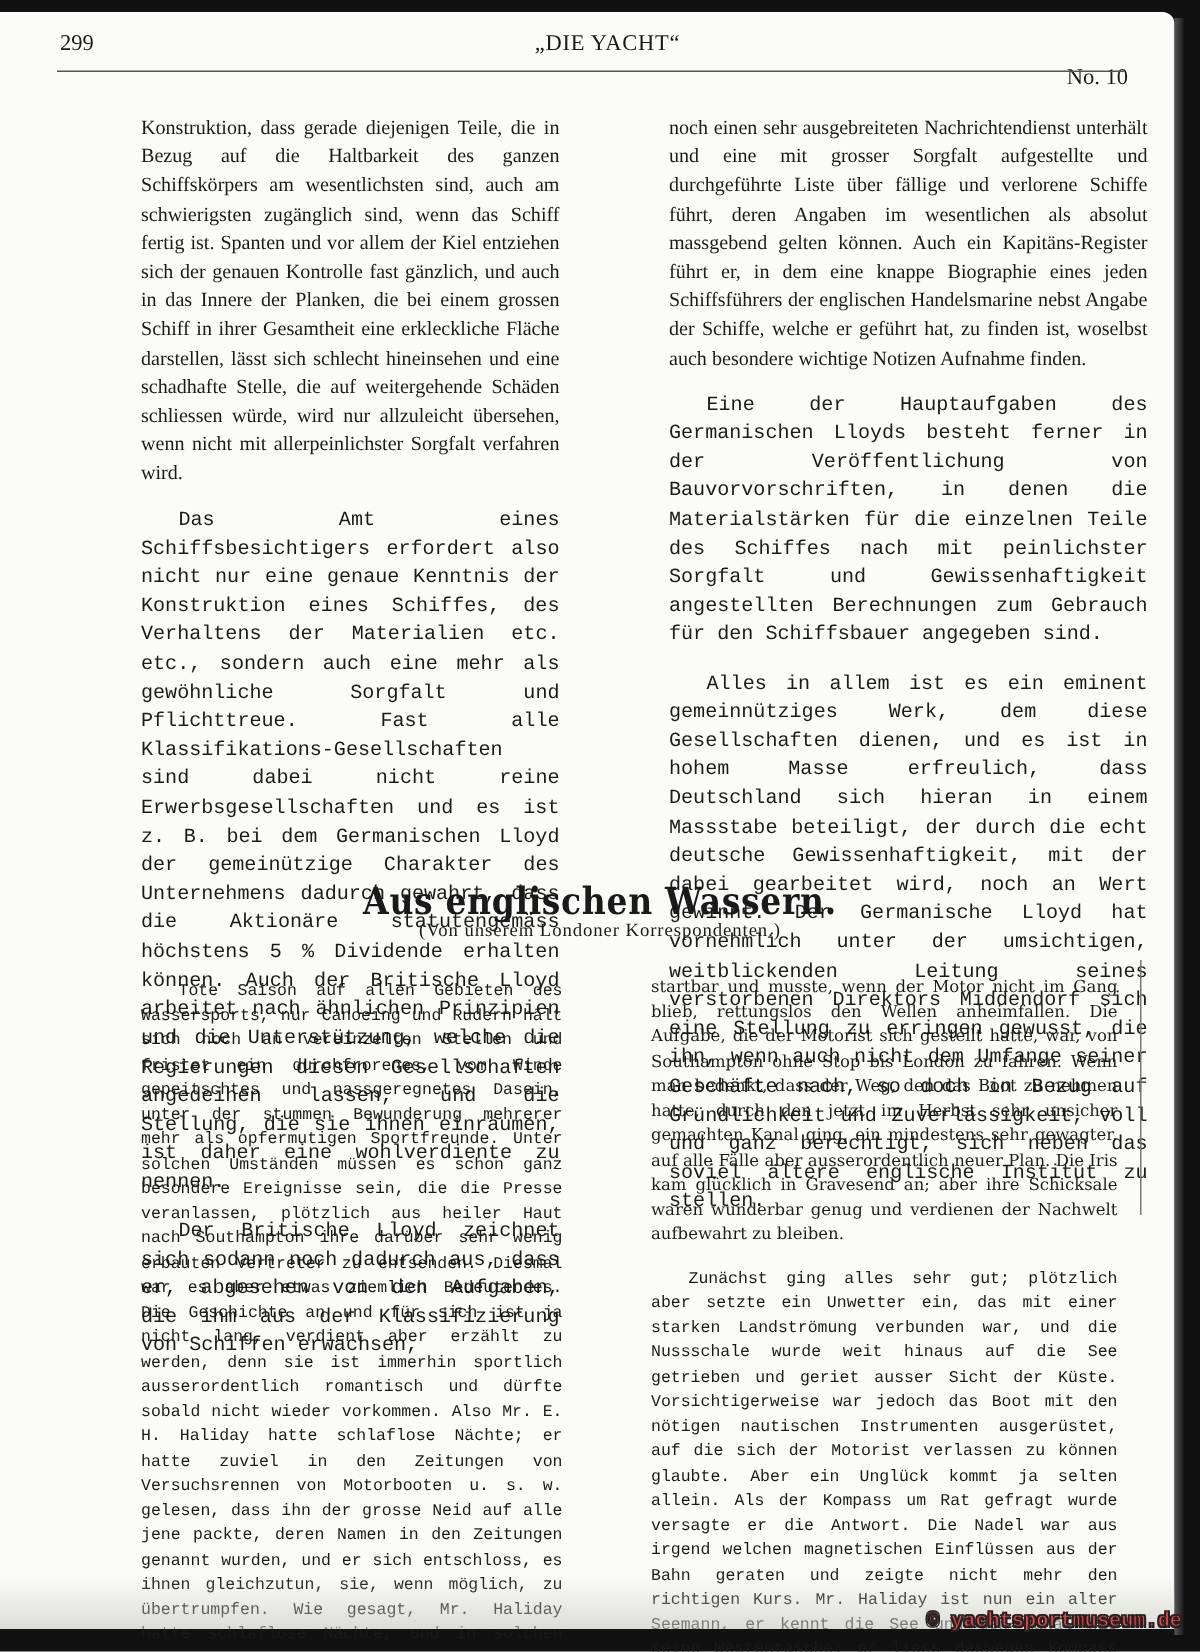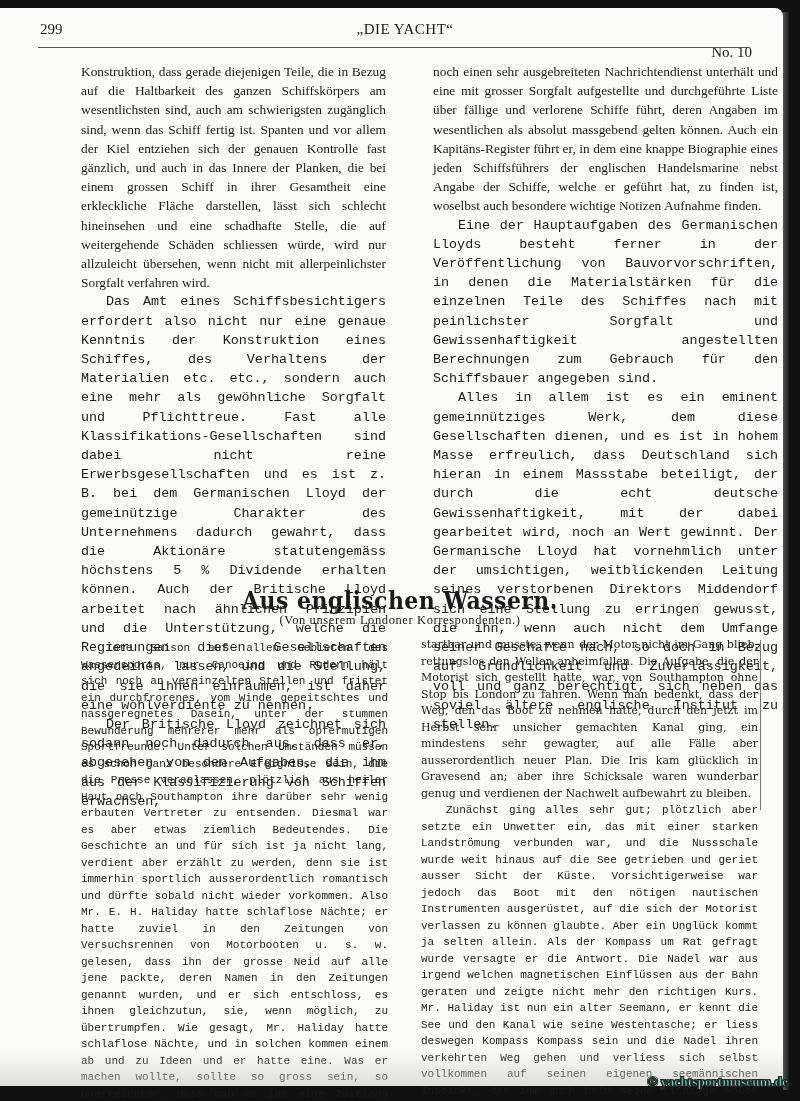--- a/index.html
+++ b/index.html
@@ -25,21 +25,21 @@
   .hdr-page { position:absolute; left:0; top:0; font-size:15px; font-family:"Liberation Serif", serif; }
   .hdr-title { position:absolute; left:0; right:0; top:0; text-align:center; font-size:15px; letter-spacing:0.5px; font-family:"Liberation Serif", serif; }
   .hdr-issue { position:absolute; right:18px; top:0; font-size:15px; font-family:"Liberation Serif", serif;margin-top:23px; }
   .rule {
     position:absolute; left:38px; top:47px; width:712px; height:0;
     border-top:1.5px solid #555;
   }
   .col {
     position:absolute; font-size:13.4px; line-height:19.2px; text-align:justify;
   }
-  .col p { margin:0; text-indent:0; }
+  .col p { margin:13px; text-indent:0; }
   .col p.ind { text-indent:25px;font-family:Liberation Mono, monospace; }
   .col1 { left:81px; top:62px; width:305px; }
   .col2 { left:433px; top:62px; width:345px; }
   .art-title {
     position:absolute; left:0; width:800px; top:586px; text-align:center;
     font-family:"DejaVu Serif", serif; font-weight:bold; font-size:25px;
     letter-spacing:0.5px; transform:scaleX(0.88);
   }
   .art-sub {
     position:absolute; left:0; width:800px; top:613px; text-align:center;
@@ -49,22 +49,22 @@
     font-family:"DejaVu Serif", serif; font-size:11px; line-height:16.5px;
   }
   .col3 { left:81px; top:640px; width:307px; }
   .col4 { left:421px; top:637px; width:337px; }
   .bottom-shade {
     position:absolute; left:0; top:1050px; width:783px; height:36px;
     background:linear-gradient(to bottom, rgba(251,251,249,0), rgba(200,200,195,0.6));
   }
   .watermark {
     position:absolute; right:12px; top:1074px;
-    font-family:Liberation Serif, serif; font-weight:bold; font-size:13.5px;
-    color:#5eead4; -webkit-text-stroke:0.7px #222;
+    font-family:Liberation Mono, monospace; font-weight:bold; font-size:13.5px;
+    color:#ef4444; -webkit-text-stroke:0.7px #222;
     text-shadow:1px 1px 0 #222, -1px -1px 0 #222, 1px -1px 0 #222, -1px 1px 0 #222;
   }
   .margin-line {
     position:absolute; left:760px; top:640px; width:0; height:170px;
     border-left:1px solid #777;
   }
 </style>
 </head>
 <body>
 

